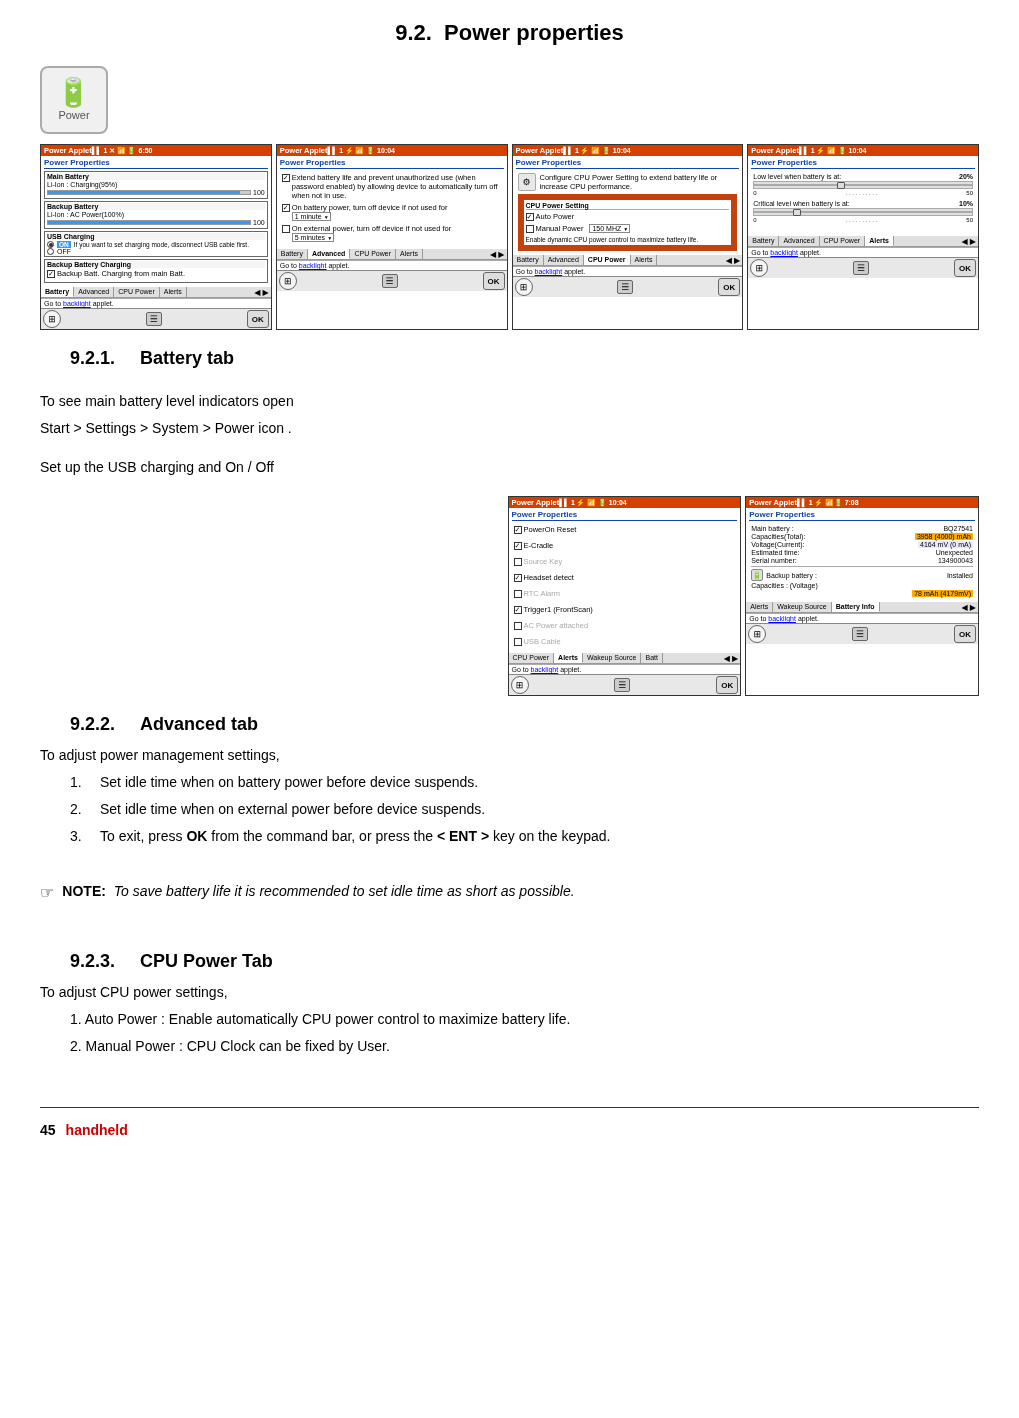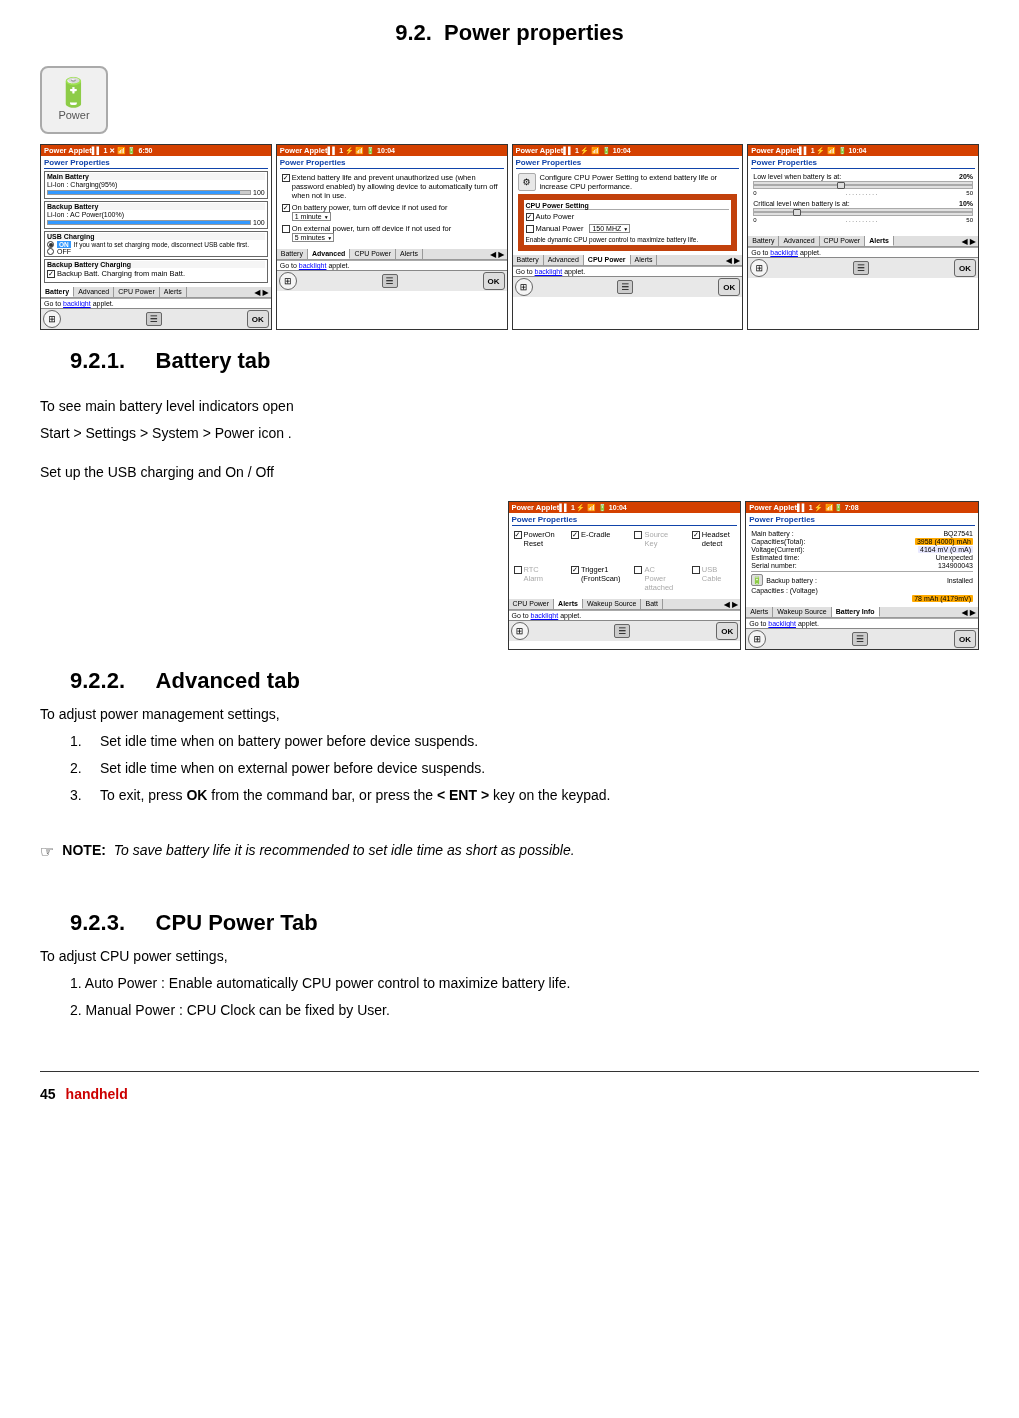--- a/index.html
+++ b/index.html
@@ -271,31 +271,31 @@
       top: 0;
       width: 8px; height: 7px;
       background: #ddd;
       border: 1px solid #555;
       border-radius: 1px;
     }
     .slider-labels { display: flex; justify-content: space-between; font-size: 6px; }
 
     
     .wakeup-content { font-size: 7px; padding: 2px; }
-    .wakeup-grid { display: grid; grid-template-columns: 1fr 1fr 1fr 1fr; gap: 14px; }
+    .wakeup-grid { display: grid; grid-template-columns: 1fr; gap: 4px; }
 
     
     .batt-info-content { font-size: 7px; padding: 2px; }
     .info-row { display: flex; justify-content: space-between; margin-bottom: 1px; align-items: center; }
     .info-val { background: #ffaa00; color: #000; padding: 0 2px; font-size: 7px; border-radius: 1px; }
     .info-val.white-bg { background: #e8e8ff; }
 
     
     .subsection-title {
-      font-size: 22px;
+      font-size: 18px;
       font-weight: bold;
       margin: 18px 0 10px 30px;
     }
     .body-text {
       font-size: 14px;
       margin-bottom: 6px;
       line-height: 1.5;
     }
     .body-text-indent {
       font-size: 14px;

